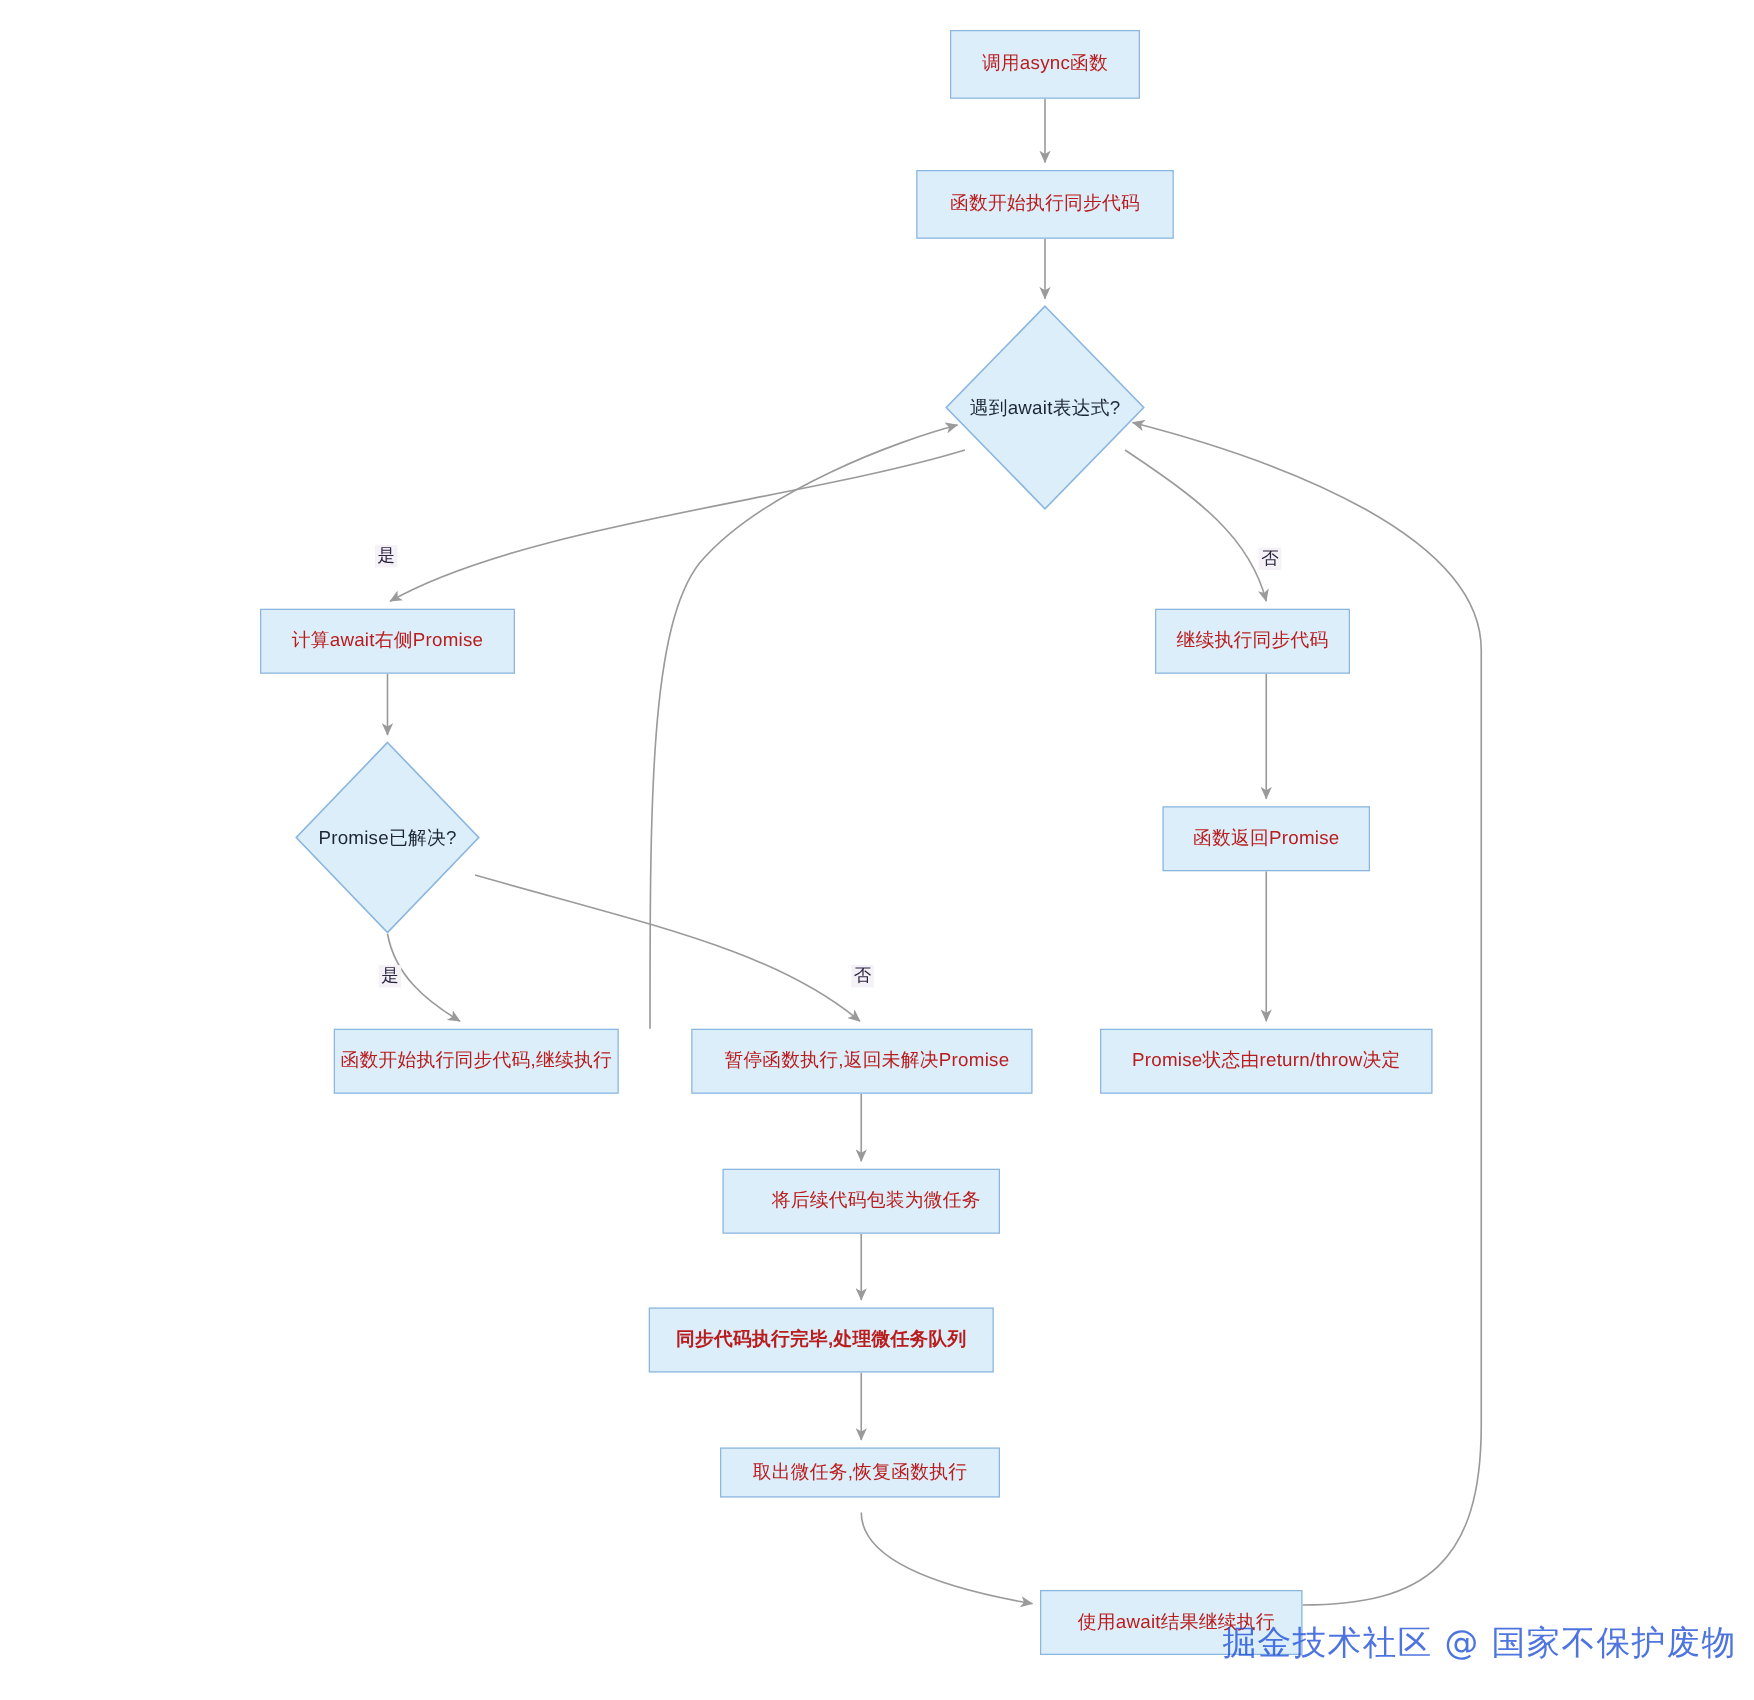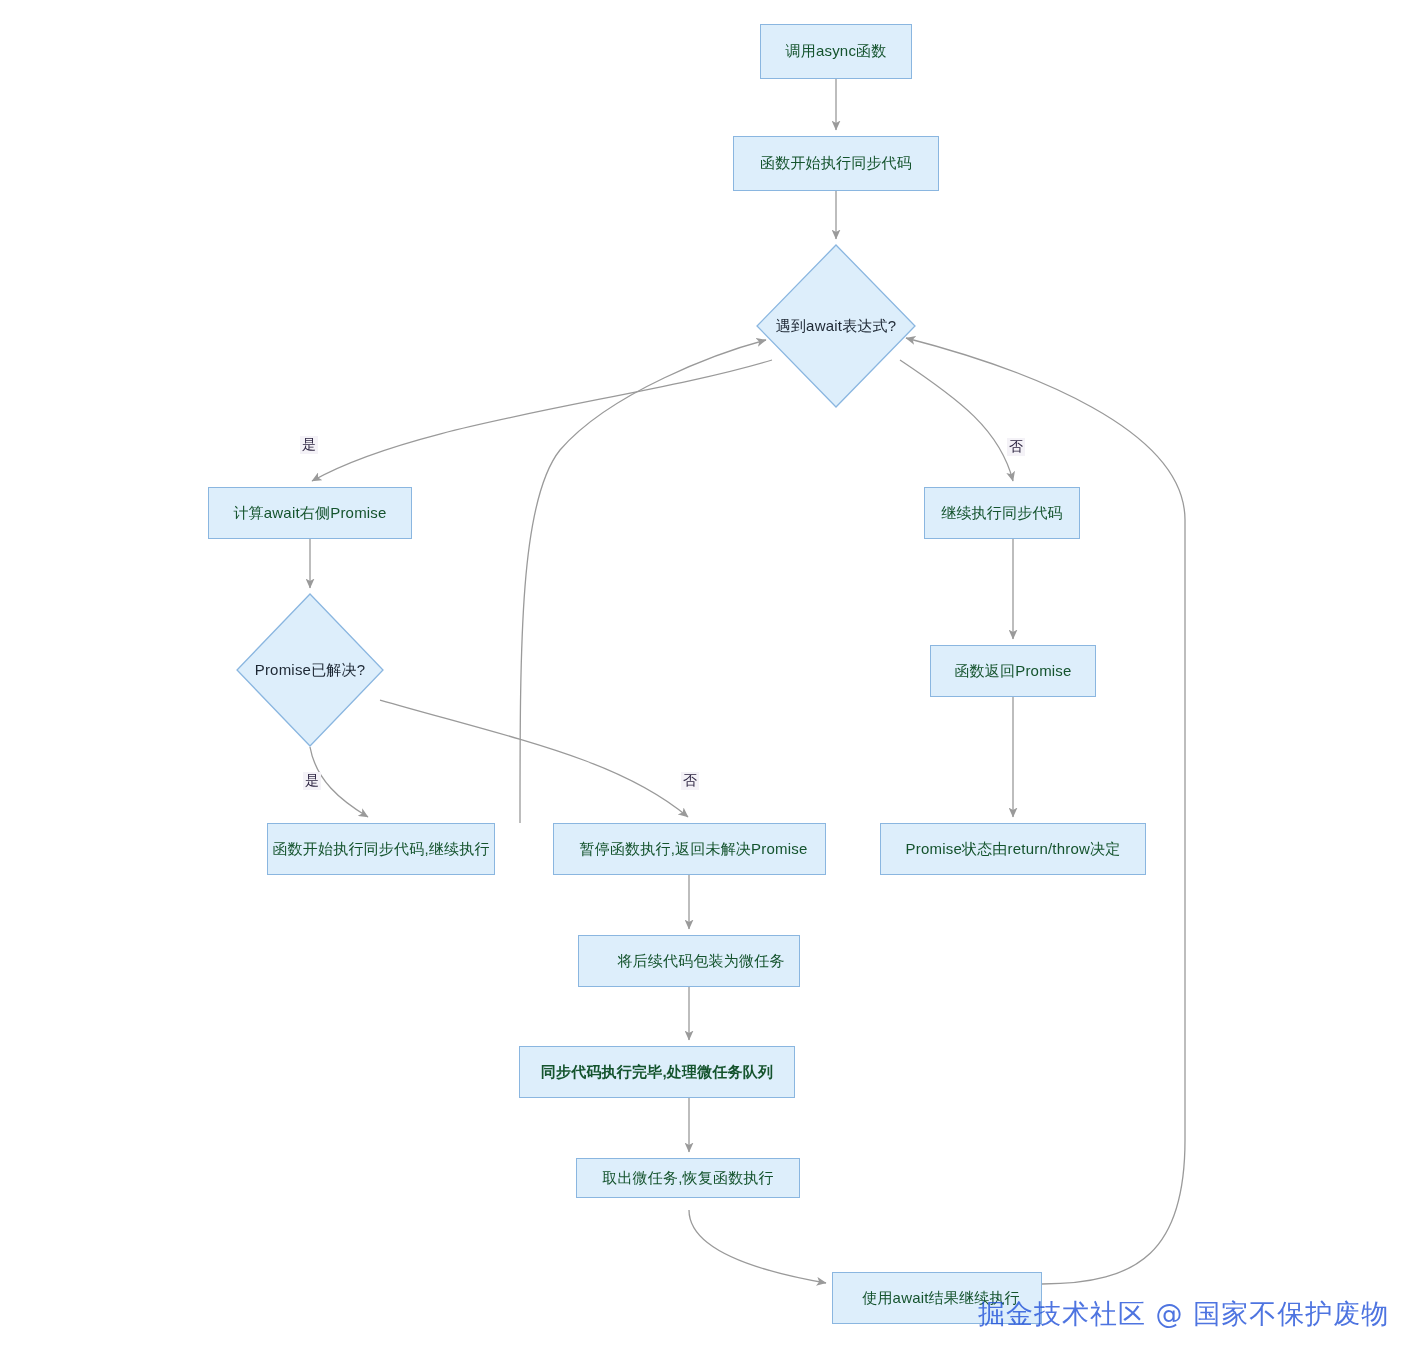--- a/index.html
+++ b/index.html
@@ -5,21 +5,21 @@
   html,body{margin:0;padding:0;background:#ffffff;}
   body{
     width:1403px;height:1360px;position:relative;overflow:hidden;
     font-family:"Liberation Sans","DejaVu Sans",sans-serif;
   }
   #canvas{position:absolute;inset:0;width:1403px;height:1360px;}
   .node{
     position:absolute;box-sizing:border-box;
     background:#ddeefb;border:1px solid #8ab6e0;
     display:flex;align-items:center;justify-content:center;
-    color:#14532d;font-size:15px;letter-spacing:.2px;
+    color:#b91c1c;font-size:15px;letter-spacing:.2px;
     text-align:center;line-height:1.25;padding:0 6px;
     white-space:nowrap;
   }
   .diamond-wrap{position:absolute;display:flex;align-items:center;justify-content:center;}
   .diamond-wrap svg{position:absolute;inset:0;}
   .diamond-label{
     position:relative;z-index:2;color:#1d2733;font-size:15px;
     white-space:nowrap;text-align:center;letter-spacing:.2px;
   }
   .edge-label{

